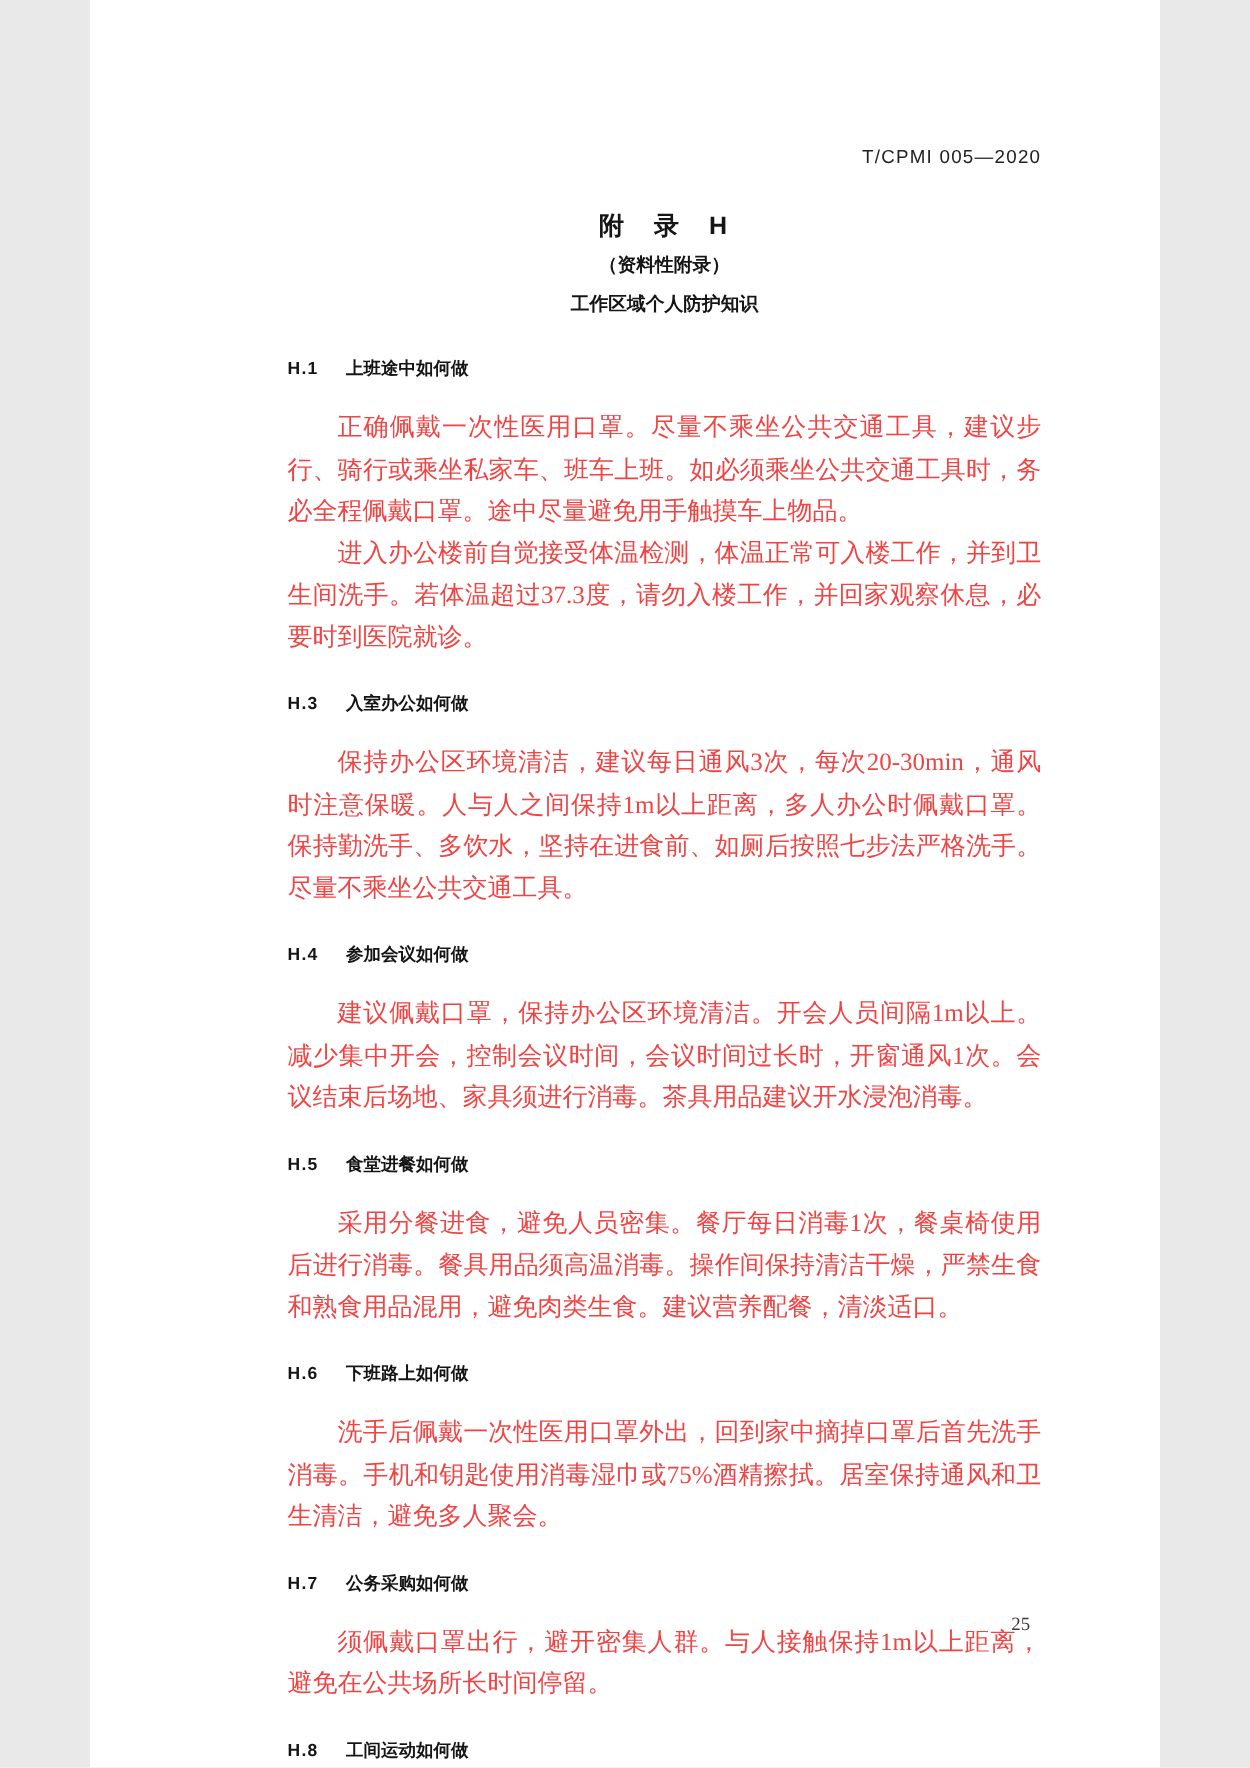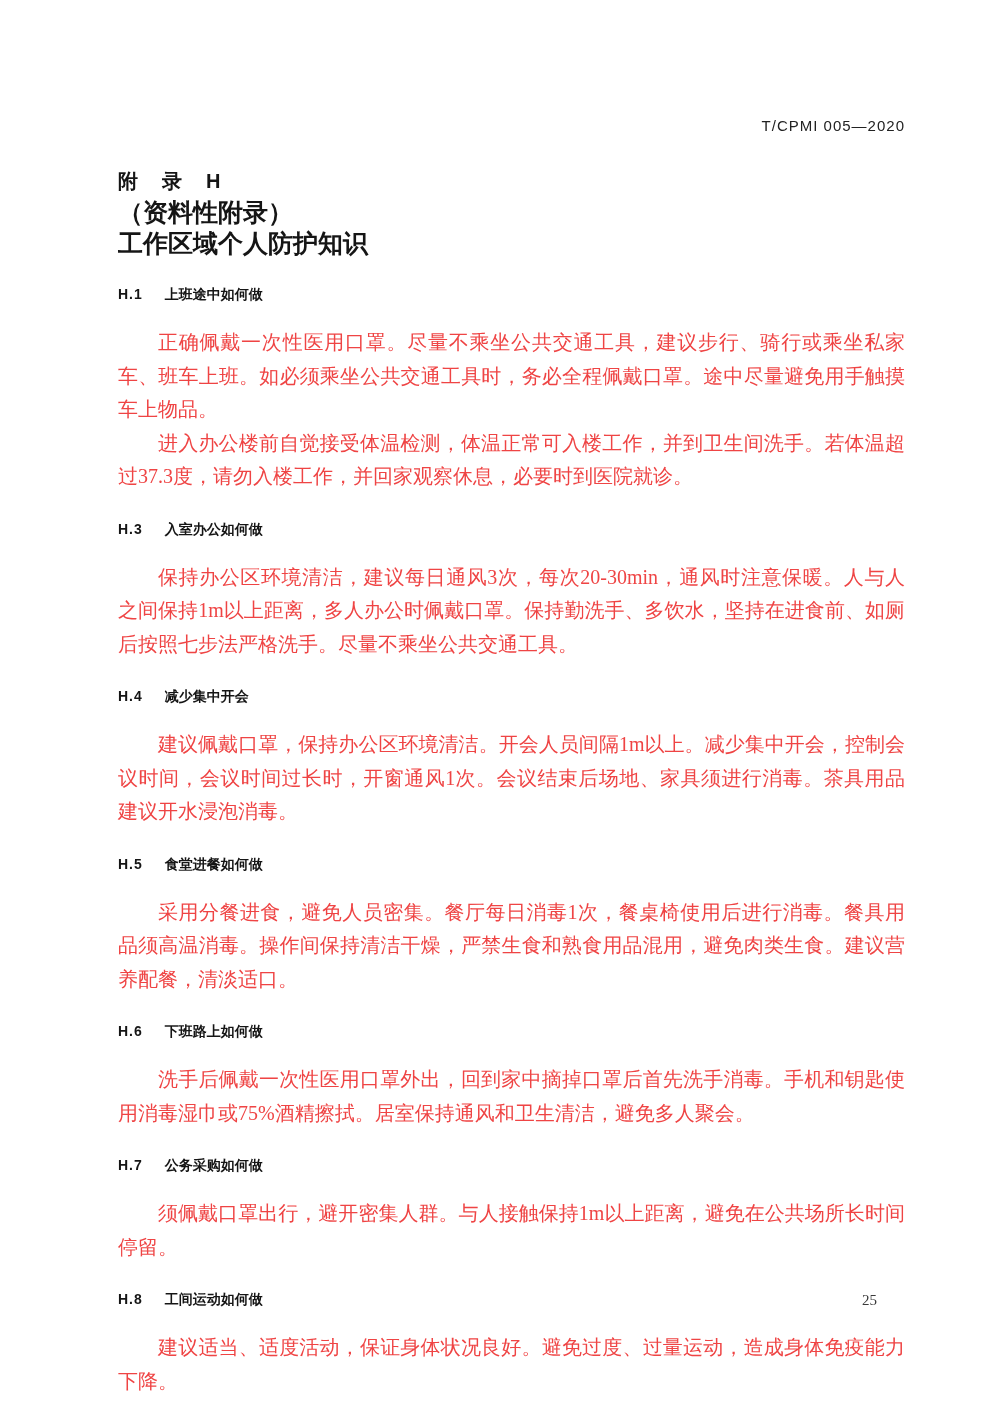--- a/index.html
+++ b/index.html
@@ -2,55 +2,56 @@
 <html><head>
 <meta charset="utf-8">
 <style>
   html, body {
     margin: 0;
     padding: 0;
     background: #e9e9e9;
   }
   .page {
     position: relative;
-    width: 1000px;
+    width: 856px;
     height: 1414px;
     margin: 0 auto;
     background: #ffffff;
     box-sizing: border-box;
     color: #1f1f1f;
     font-family: "Liberation Serif", "DejaVu Serif", serif;
     overflow: hidden;
+    padding-left: 40px;
   }
   .content {
     box-sizing: border-box;
     padding: 116px 95px 0 118px;
   }
   .doc-header {
     text-align: right;
     font-family: "Liberation Sans", "DejaVu Sans", sans-serif;
     font-size: 15px;
     letter-spacing: 1px;
     line-height: 20px;
     color: #222;
   }
   .title-block {
     margin-top: 30px;
-    text-align: left;
+    text-align: center;
     font-family: "Liberation Sans", "DejaVu Sans", sans-serif;
     font-weight: bold;
     color: #151515;
   }
   .title-line1 {
     font-size: 20px;
     line-height: 31px;
     letter-spacing: 2px;
   }
   .title-line2, .title-line3 {
-    font-size: 25px;
+    font-size: 15px;
     line-height: 31px;
   }
   .section h3 {
     margin: 24px 0 20px 0;
     font-family: "Liberation Sans", "DejaVu Sans", sans-serif;
     font-weight: bold;
     font-size: 14px;
     line-height: 23px;
     color: #151515;
   }
@@ -65,21 +66,21 @@
   .section p {
     margin: 0;
     font-size: 20px;
     line-height: 33.5px;
     text-indent: 2em;
     text-align: justify;
     color: #ef4444;
   }
   .page-number {
     position: absolute;
-    right: 123px;
+    right: 104px;
     top: 1292px;
     font-size: 15px;
     color: #3a3a3a;
     font-family: "Liberation Serif", "DejaVu Serif", serif;
   }
 </style>
 </head>
 <body>
 
 <div class="page">
@@ -103,21 +104,21 @@
     <div class="section">
       <p>进入办公楼前自觉接受体温检测，体温正常可入楼工作，并到卫生间洗手。若体温超过37.3度，请勿入楼工作，并回家观察休息，必要时到医院就诊。</p>
     </div>
 
     <div class="section">
       <h3><span class="sec-num">H.3</span><span class="sec-title">入室办公如何做</span></h3>
       <p>保持办公区环境清洁，建议每日通风3次，每次20-30min，通风时注意保暖。人与人之间保持1m以上距离，多人办公时佩戴口罩。保持勤洗手、多饮水，坚持在进食前、如厕后按照七步法严格洗手。尽量不乘坐公共交通工具。</p>
     </div>
 
     <div class="section">
-      <h3><span class="sec-num">H.4</span><span class="sec-title">减少集中开会</span></h3>
+      <h3><span class="sec-num">H.4</span><span class="sec-title">参加会议如何做</span></h3>
       <p>建议佩戴口罩，保持办公区环境清洁。开会人员间隔1m以上。减少集中开会，控制会议时间，会议时间过长时，开窗通风1次。会议结束后场地、家具须进行消毒。茶具用品建议开水浸泡消毒。</p>
     </div>
 
     <div class="section">
       <h3><span class="sec-num">H.5</span><span class="sec-title">食堂进餐如何做</span></h3>
       <p>采用分餐进食，避免人员密集。餐厅每日消毒1次，餐桌椅使用后进行消毒。餐具用品须高温消毒。操作间保持清洁干燥，严禁生食和熟食用品混用，避免肉类生食。建议营养配餐，清淡适口。</p>
     </div>
 
     <div class="section">
       <h3><span class="sec-num">H.6</span><span class="sec-title">下班路上如何做</span></h3>

